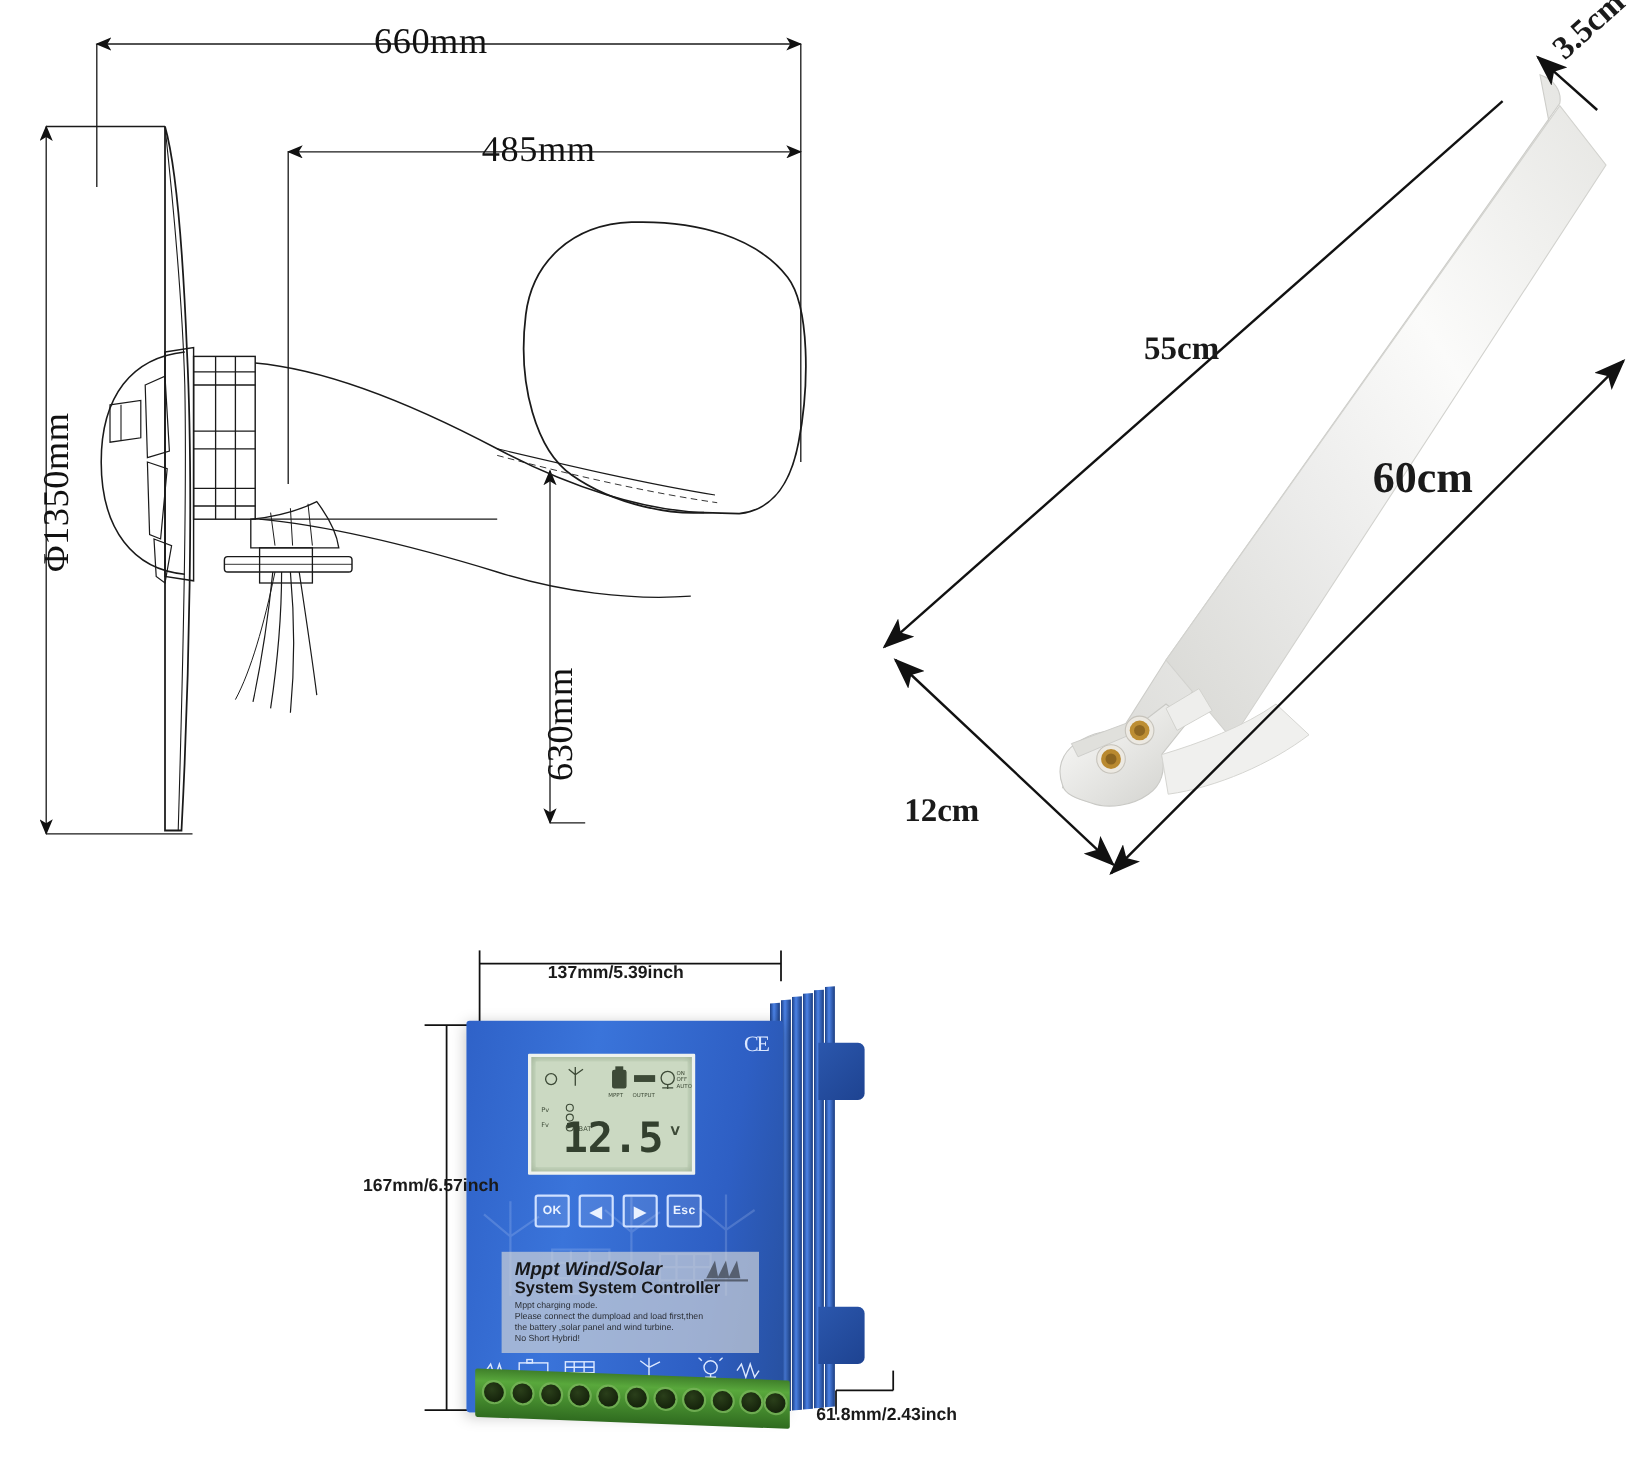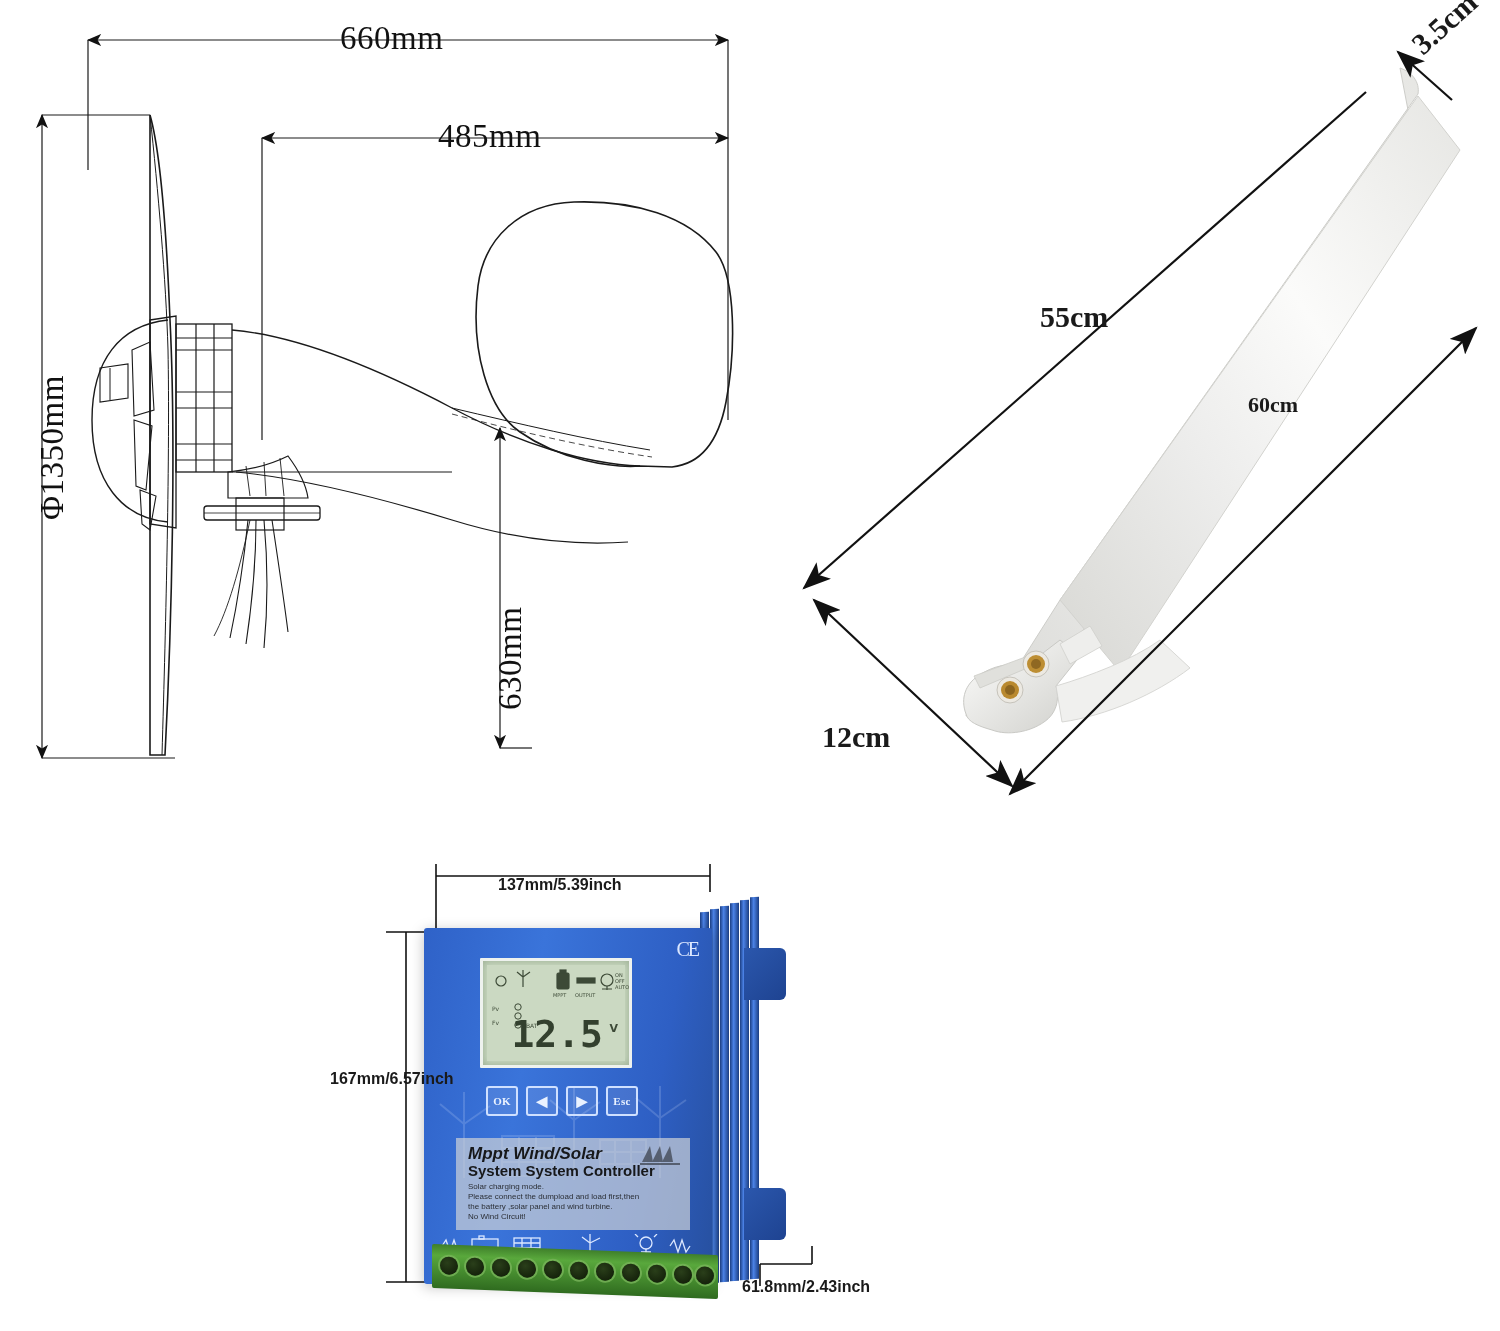--- a/index.html
+++ b/index.html
@@ -78,21 +78,21 @@
     font-family: "DejaVu Sans", sans-serif;
     color: #3d4a37;
     white-space: nowrap;
   }
   .btn {
     position: absolute;
     border: 2px solid #cfe0ff;
     border-radius: 3px;
     background: rgba(255,255,255,0.10);
     color: #eaf2ff;
-    font-family: Liberation Serif, serif;
+    font-family: Liberation Sans, sans-serif;
     font-weight: 700;
     display: flex;
     align-items: center;
     justify-content: center;
     font-size: 11px;
     letter-spacing: .3px;
   }
   .label-plate {
     position: absolute;
     background: rgba(205,210,215,0.70);
@@ -295,21 +295,21 @@
       <line x1="250" y1="794" x2="716" y2="328" marker-start="url(#ahs2)" marker-end="url(#ah2)"></line>
 
       <line x1="54" y1="600" x2="252" y2="786" marker-start="url(#ahs2)" marker-end="url(#ah2)"></line>
     </g>
   </svg>
 
   <div class="bladetext" style="left:645px; top:36px; font-size:30px; transform:rotate(-42deg); transform-origin:0 0;">3.5cm</div>
 
   <div class="bladetext" style="left:280px; top:300px; font-size:30px;">55cm</div>
 
-  <div class="bladetext" style="left:488px; top:392px; font-size:22px;text-align:right;">60cm</div>
+  <div class="bladetext" style="left:488px; top:410px; font-size:40px;text-align:right;">60cm</div>
 
   <div class="bladetext" style="left:62px; top:720px; font-size:30px;">12cm</div>
 </div>
 
 <div class="panel" id="panel-controller">
 
   <svg width="1000" height="491" viewBox="0 0 1000 491" style="position:absolute;left:0;top:0;">
     <g stroke="#111" fill="none" stroke-width="1.6">
 
       <line x1="436" y1="36" x2="710" y2="36"></line>
@@ -403,24 +403,24 @@
 
     <svg width="44" height="22" viewBox="0 0 44 22" style="position:absolute;left:216px;top:216px;opacity:.85;">
       <g fill="#4a5260">
         <path d="M2,18 L10,2 L13,18 Z"></path>
         <path d="M12,18 L20,2 L23,18 Z"></path>
         <path d="M22,18 L30,2 L33,18 Z"></path>
         <rect x="0" y="19" width="40" height="2"></rect>
       </g>
     </svg>
 
-    <div class="plate-note" style="left:44px; top:254px; font-size:8px;">Solar charging mode.</div>
+    <div class="plate-note" style="left:44px; top:254px; font-size:8px;">Mppt charging mode.</div>
     <div class="plate-note" style="left:44px; top:264px; font-size:8px;">Please connect the dumpload and load first,then</div>
     <div class="plate-note" style="left:44px; top:274px; font-size:8px;">the battery ,solar panel and wind turbine.</div>
-    <div class="plate-note" style="left:44px; top:284px; font-size:8px;">No Wind Circuit!</div>
+    <div class="plate-note" style="left:44px; top:284px; font-size:8px;">No Short Hybrid!</div>
 
     <svg width="262" height="22" viewBox="0 0 262 22" style="position:absolute;left:14px;top:306px;">
       <g stroke="#dce8ff" fill="none" stroke-width="1.3">
         <path d="M4,12 l4,-6 l4,12 l4,-12 l4,12 l4,-6"></path>
         <rect x="34" y="5" width="26" height="13"></rect>
         <rect x="41" y="2" width="5" height="3"></rect>
         <rect x="76" y="4" width="26" height="15"></rect>
         <path d="M76,9 h26 M76,14 h26 M84,4 v15 M93,4 v15"></path>
         <path d="M152,18 L152,9 M152,9 L144,3 M152,9 L162,4 M152,9 L152,0"></path>
         <circle cx="208" cy="9" r="6"></circle>

